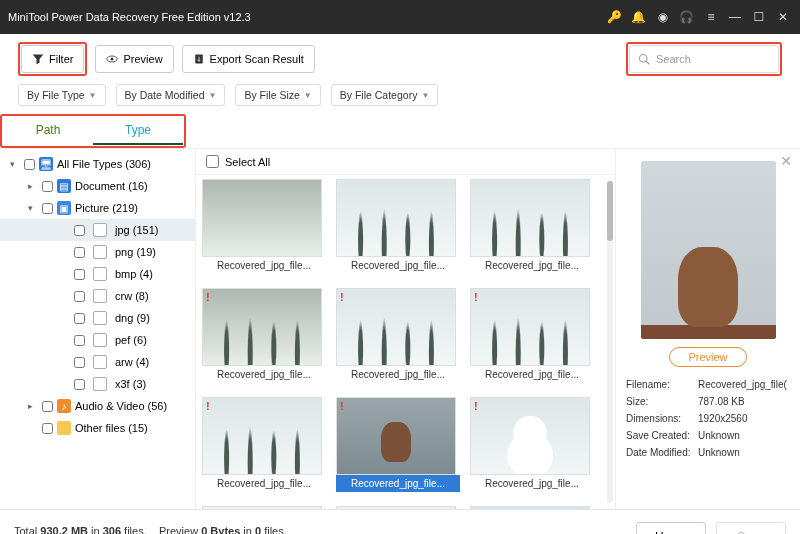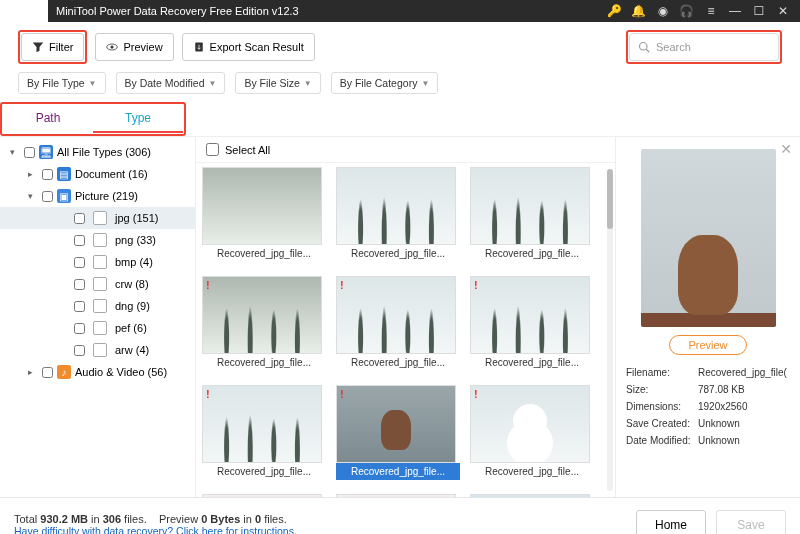--- a/index.html
+++ b/index.html
@@ -1,32 +1,32 @@
 <!DOCTYPE html>
 <html><head>
 <meta charset="utf-8">
 <style>
   * { box-sizing: border-box; margin: 0; padding: 0; font-family: "Segoe UI", Arial, sans-serif; }
   body { width: 800px; height: 534px; background: #fff; overflow: hidden; }
-  .titlebar { background: #2b2b2b; color: #fff; height: 22px; display: flex; align-items: center; padding: 0 8px; font-size: 11px; margin-left: 48px; }
+  .titlebar { background: #2b2b2b; color: #fff; height: 34px; display: flex; align-items: center; padding: 0 8px; font-size: 11px; }
   .titlebar .title { flex: 1; }
   .titlebar .ticon { width: 18px; height: 18px; display: flex; align-items: center; justify-content: center; margin-left: 6px; cursor: pointer; color: #ddd; font-size: 12px; }
   .titlebar .ticon.key { color: #f0c040; }
   .toolbar { display: flex; align-items: center; padding: 8px 18px; gap: 8px; }
   .btn { border: 1px solid #ccc; background: #fff; height: 28px; padding: 0 10px; border-radius: 3px; font-size: 11px; display: inline-flex; align-items: center; gap: 5px; cursor: pointer; }
   .btn svg, .btn .ico { width: 12px; height: 12px; }
   .hl-red { border: 2px solid #e43; border-radius: 3px; padding: 1px; }
   .search { margin-left: auto; height: 28px; display: flex; align-items: center; border: 1px solid #ddd; border-radius: 3px; padding: 0 8px; width: 150px; color: #999; font-size: 11px; gap: 6px; }
   .filterbar { display: flex; gap: 10px; padding: 0 14px 8px 18px; }
   .chip { border: 1px solid #ddd; background: #fff; height: 22px; padding: 0 8px; border-radius: 3px; font-size: 10.5px; display: inline-flex; align-items: center; gap: 4px; cursor: pointer; color: #333; }
   .chip .arr { font-size: 8px; color: #888; }
   .tabs { display: flex; border-bottom: 1px solid #eee; }
   .tabs-wrap { display: inline-flex; }
-  .tab { width: 90px; text-align: center; font-size: 12px; padding: 6px 0; cursor: pointer; color: #701a75; }
-  .tab.active { color: #1aa6c4; border-bottom: 2px solid #ef4444; }
+  .tab { width: 90px; text-align: center; font-size: 12px; padding: 6px 0; cursor: pointer; color: #4d7c0f; }
+  .tab.active { color: #1aa6c4; border-bottom: 2px solid #14532d; }
   .split { display: flex; height: 360px; }
   .sidebar { width: 196px; border-right: 1px solid #eee; overflow-y: auto; padding-top: 4px; font-size: 11px; }
   .tree-row { display: flex; align-items: center; height: 22px; padding-left: 10px; gap: 4px; cursor: pointer; }
   .tree-row.lv1 { padding-left: 28px; }
   .tree-row.lv2 { padding-left: 56px; gap: 8px; }
   .tree-row.sel { background: #e9eef2; }
   .tree-row .tg { width: 10px; font-size: 9px; color: #666; }
   .tree-row input[type=checkbox] { width: 11px; height: 11px; }
   .ico { width: 14px; height: 14px; display: inline-flex; align-items: center; justify-content: center; border-radius: 2px; font-size: 10px; }
   .ico.blue { background: #2e7cd6; color: #fff; }
@@ -177,21 +177,21 @@
         <div class="tree-row lv2 sel">
           <span class="tg"></span>
           <input type="checkbox" style="">
           <span class="ico page"></span>
           <span>jpg (151)</span>
         </div>
         <div class="tree-row lv2">
           <span class="tg"></span>
           <input type="checkbox" style="">
           <span class="ico page"></span>
-          <span>png (33)</span>
+          <span>png (19)</span>
         </div>
         <div class="tree-row lv2">
           <span class="tg"></span>
           <input type="checkbox" style="">
           <span class="ico page"></span>
           <span>bmp (4)</span>
         </div>
         <div class="tree-row lv2">
           <span class="tg"></span>
           <input type="checkbox" style="">
@@ -208,27 +208,39 @@
           <span class="tg"></span>
           <input type="checkbox" style="">
           <span class="ico page"></span>
           <span>pef (6)</span>
         </div>
         <div class="tree-row lv2">
           <span class="tg"></span>
           <input type="checkbox" style="">
           <span class="ico page"></span>
           <span>arw (4)</span>
+        </div>
+        <div class="tree-row lv2">
+          <span class="tg"></span>
+          <input type="checkbox" style="">
+          <span class="ico page"></span>
+          <span>x3f (3)</span>
         </div>
       </div>
     <div class="tree-row lv1">
       <span class="tg">▸</span>
       <input type="checkbox" style="">
       <span class="ico orange">♪</span>
       <span>Audio &amp; Video (56)</span>
+    </div>
+    <div class="tree-row lv1">
+      <span class="tg"></span>
+      <input type="checkbox" style="">
+      <span class="ico folder"></span>
+      <span>Other files (15)</span>
     </div>
   </div>
 
   <div class="main">
     <div class="selectall">
       <input type="checkbox" style="">
       <span>Select All</span>
     </div>
     <div class="grid-wrap">
       <div class="grid" id="grid">

